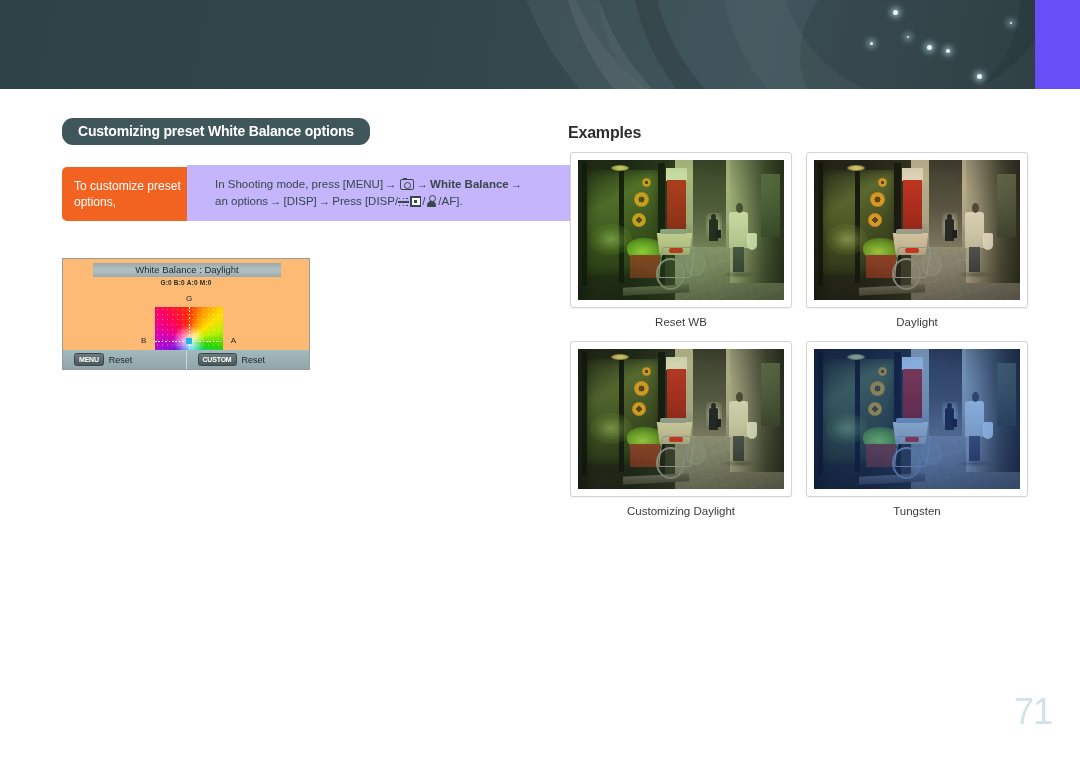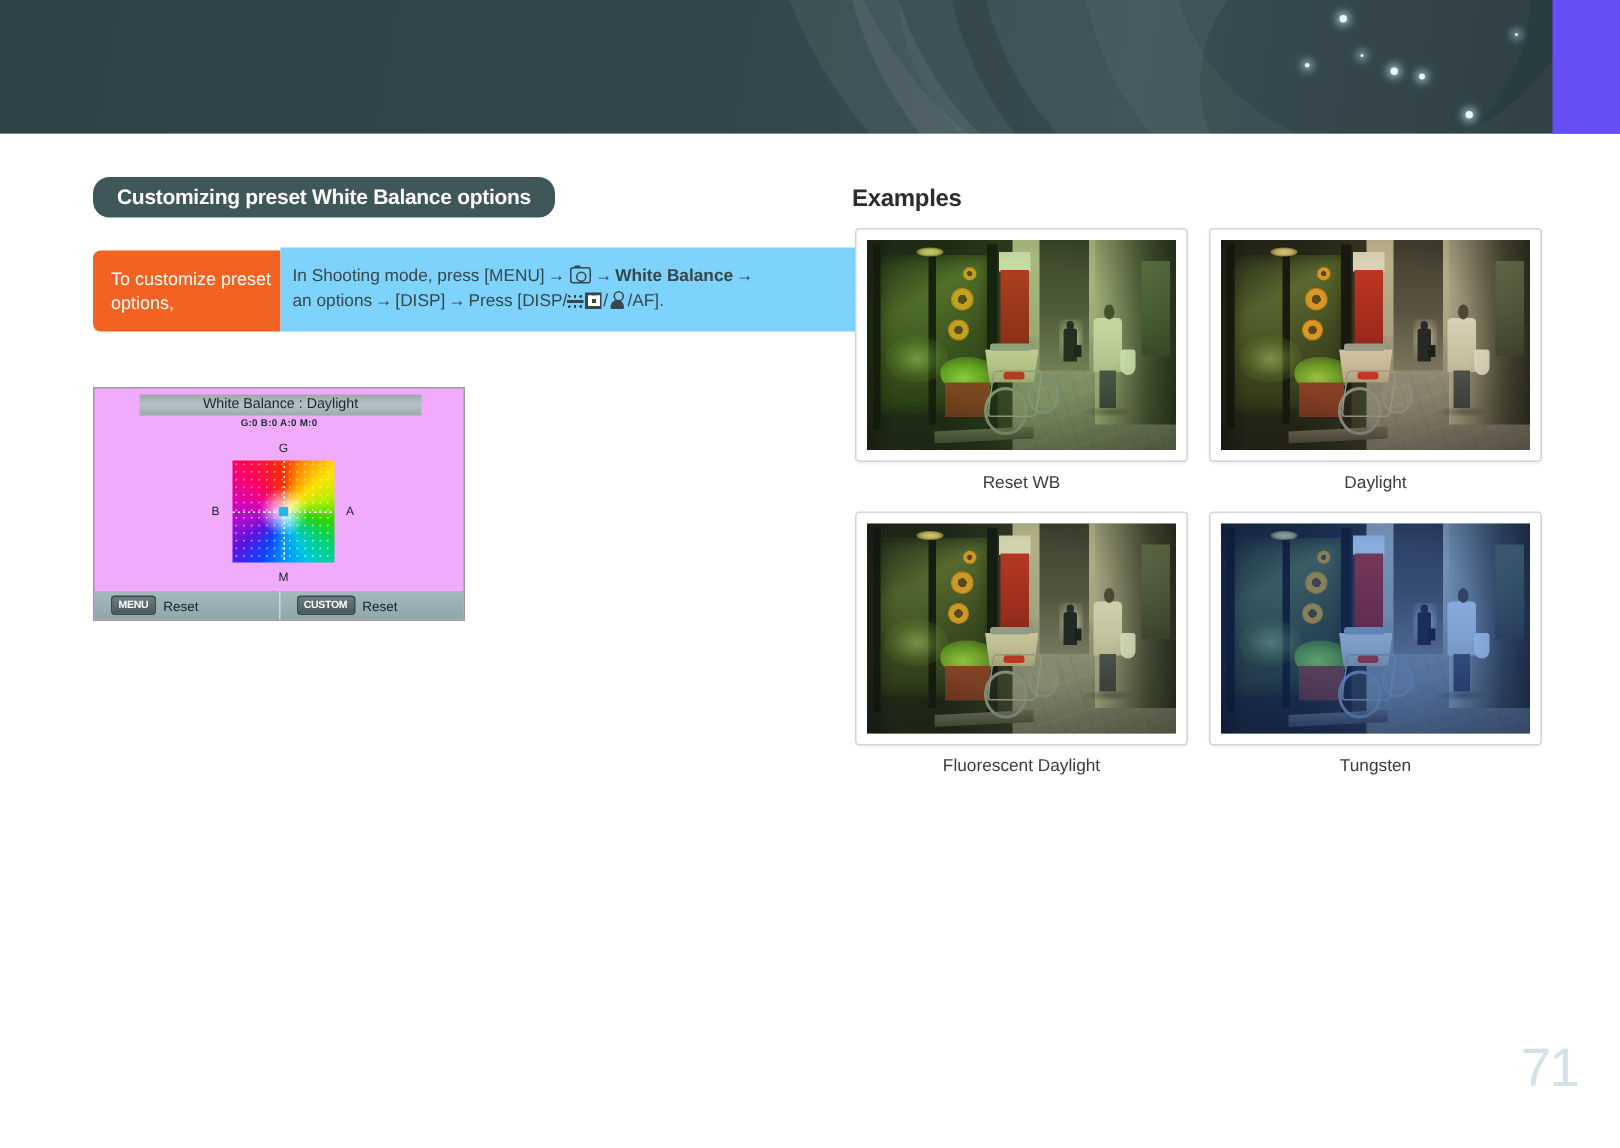--- a/index.html
+++ b/index.html
@@ -145,25 +145,25 @@
     background: #f26322;
     color: #ffffff;
     font-size: 12px;
     line-height: 16px;
     padding: 11px 0 11px 12px;
     border-top-left-radius: 5px;
     border-bottom-left-radius: 5px;
   }
   .instr-body {
     flex: 1;
-    background: #7dd3fc;
+    background: #c4b5fd;
     color: #37474a;
     font-size: 11.5px;
     line-height: 17px;
-    padding: 11px 10px 11px 8px;
+    padding: 11px 10px 11px 28px;
   }
   .instr-body b { font-weight: bold; }
   .arrow { padding: 0 2px; }
 
   
   .ic {
     display: inline-block;
     vertical-align: -2px;
     position: relative;
   }
@@ -242,22 +242,22 @@
     border: 1.3px solid #37474a;
     border-radius: 50%;
   }
 
   
   .cam-screen {
     position: absolute;
     left: 62px;
     top: 258px;
     width: 248px;
-    height: 156px;
-    background: #f0abfc;
+    height: 112px;
+    background: #fdba74;
     border: 1px solid #9a9a9a;
     overflow: hidden;
   }
   .cam-titlebar {
     position: absolute;
     left: 30px; top: 4px;
     width: 188px; height: 14px;
     background: linear-gradient(to bottom, #9aa9ad 0%, #b5c2c5 50%, #9aa9ad 100%);
     text-align: center;
     font-size: 9.5px;
@@ -783,21 +783,21 @@
             <div class="sc sc-p1-bag"></div>
           <div class="sc sc-p2-body"></div>
             <div class="sc sc-p2-head"></div>
             <div class="sc sc-p2-legs"></div>
             <div class="sc sc-p2-bag"></div>
           <div class="cast" style="background:#e3e7c6;"></div>
           <div class="cast-screen" style="background:#0a0f08;"></div>
           <div class="sc sc-vig"></div>
         </div>
       </div>
-      <div class="ex-caption">Fluorescent Daylight</div>
+      <div class="ex-caption">Customizing Daylight</div>
     </div>
 
     <div class="ex-cell">
       <div class="ex-frame">
         <div class="photo">
           <div class="sc sc-sky"></div>
             <div class="sc sc-ground"></div>
           <div class="sc sc-corridor"></div>
             <div class="sc sc-rightwall"></div>
           <div class="sc sc-rightwin"></div>

